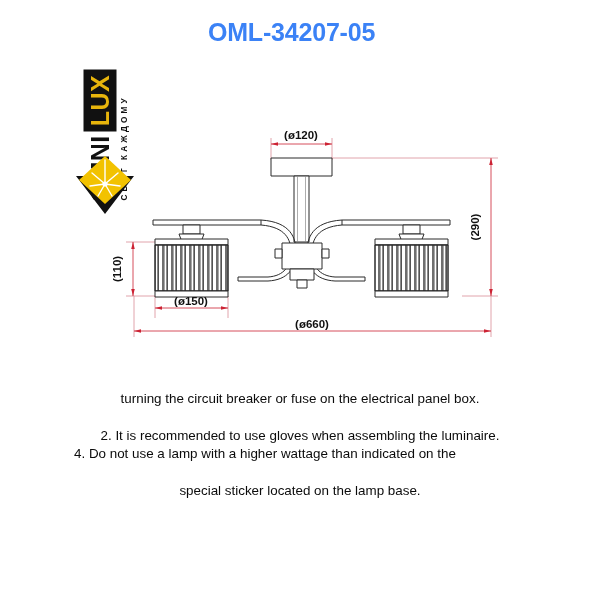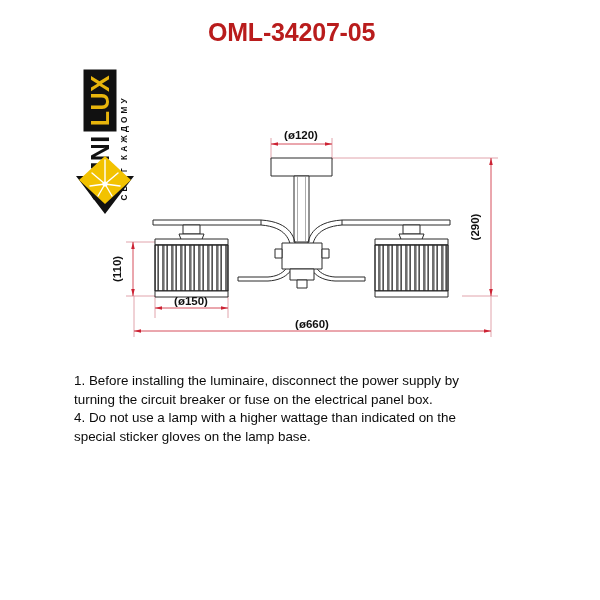--- a/index.html
+++ b/index.html
@@ -83,21 +83,21 @@
   }
 
   
   #title {
     position: absolute;
     left: 208px;
     top: 18px;
     font-size: 25px;
     font-weight: bold;
     letter-spacing: -0.2px;
-    color: #b91c1c;
+    color: #3b82f6;
   }
 
   
   #drawing {
     position: absolute;
     left: 0; top: 0;
     width: 600px; height: 600px;
     pointer-events: none;
   }
 
@@ -108,21 +108,21 @@
     top: 372px;
     width: 452px;
     font-size: 13.4px;
     line-height: 18.6px;
     color: #0b0b0b;
   }
   .instr-just {
     text-align: justify;
     text-justify: inter-word;
   }
-  .instr-line { text-align: left; }
+  .instr-line { text-align: center; margin-top: 18px; }
 </style>
 </head>
 <body>
 
 <div id="header">
 
   <div id="logo">
     <div id="logo-wordmark">
       <div id="logo-names">
         <span class="logo-omni">OMNI</span>
@@ -245,17 +245,17 @@
   <g font-family="Liberation Sans, sans-serif" font-size="11.5" fill="#111111" font-weight="bold">
     <text x="301" y="139" text-anchor="middle">(ø120)</text>
     <text x="479" y="227" text-anchor="middle" transform="rotate(-90 479 227)">(290)</text>
     <text x="121" y="269" text-anchor="middle" transform="rotate(-90 121 269)">(110)</text>
     <text x="191" y="305" text-anchor="middle">(ø150)</text>
     <text x="312" y="328" text-anchor="middle">(ø660)</text>
   </g>
 </svg>
 
 <div id="instructions">
-  <div class="instr-just">1. Before installing the luminaire, disconnect the power supply by</div>
   <div class="instr-line">turning the circuit breaker or fuse on the electrical panel box.</div>
+  <div class="instr-line">2. It is recommended to use gloves when assembling the luminaire.</div>
   <div class="instr-just">4. Do not use a lamp with a higher wattage than indicated on the</div>
-  <div class="instr-line">special sticker gloves on the lamp base.</div>
+  <div class="instr-line">special sticker located on the lamp base.</div>
 </div>
 
 </body></html>

